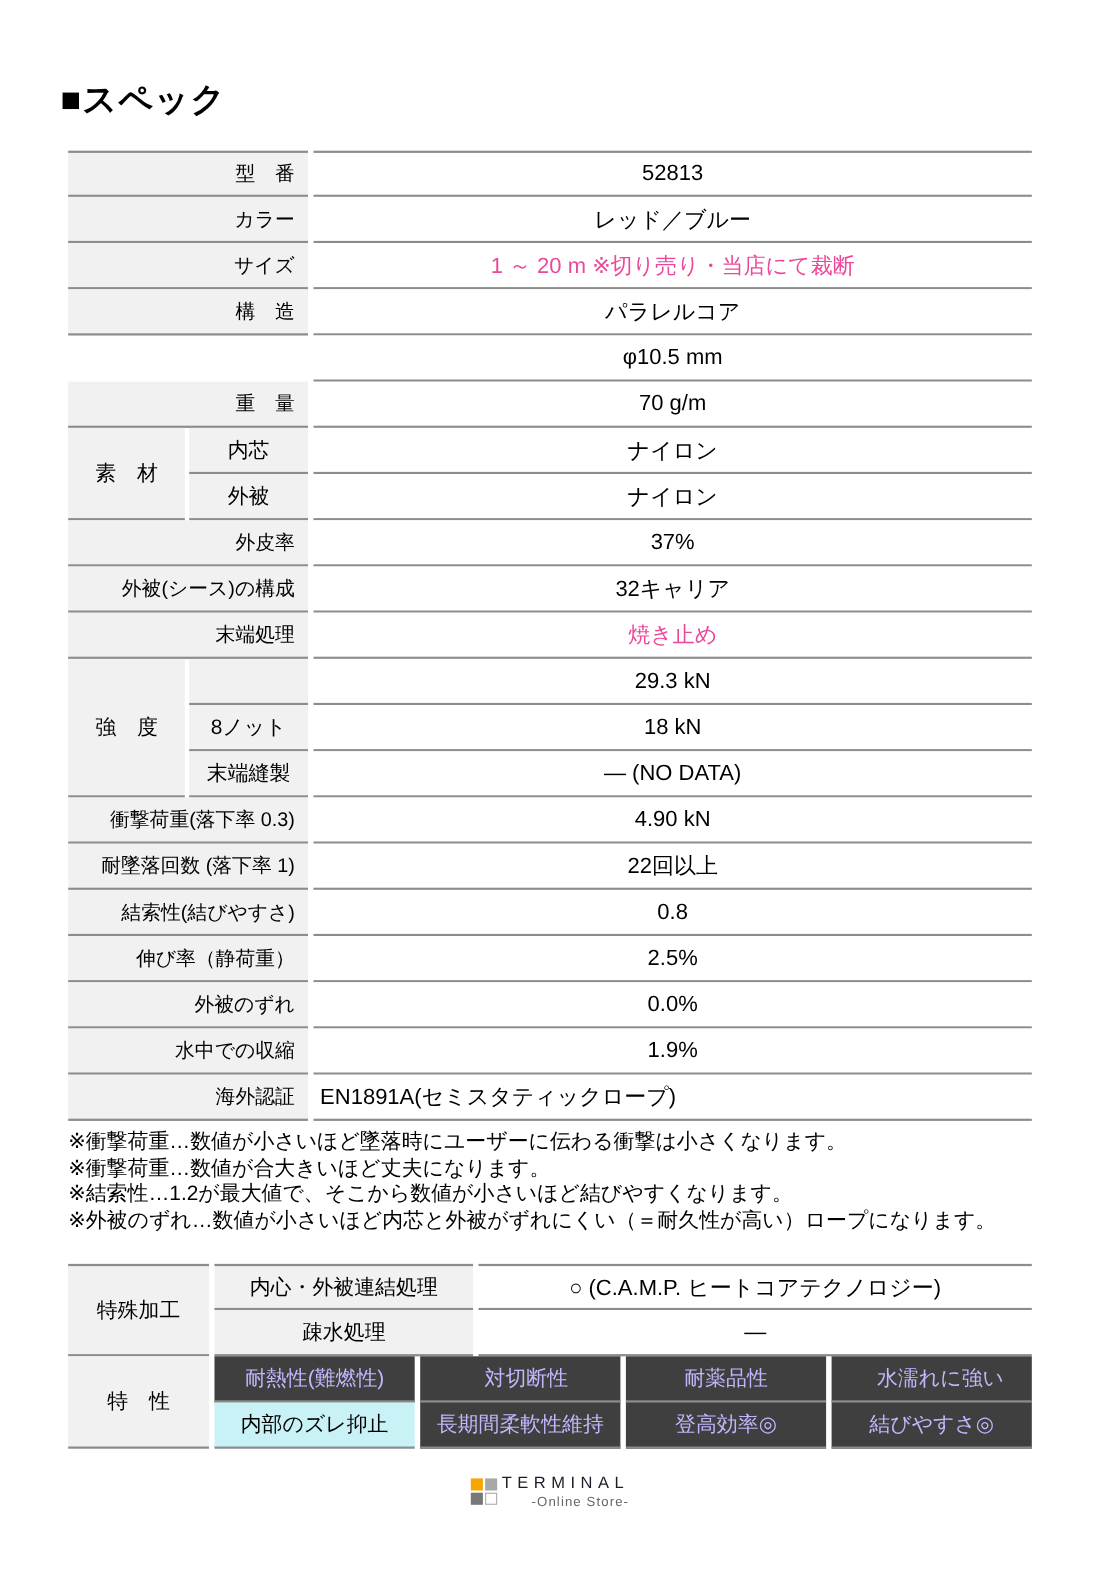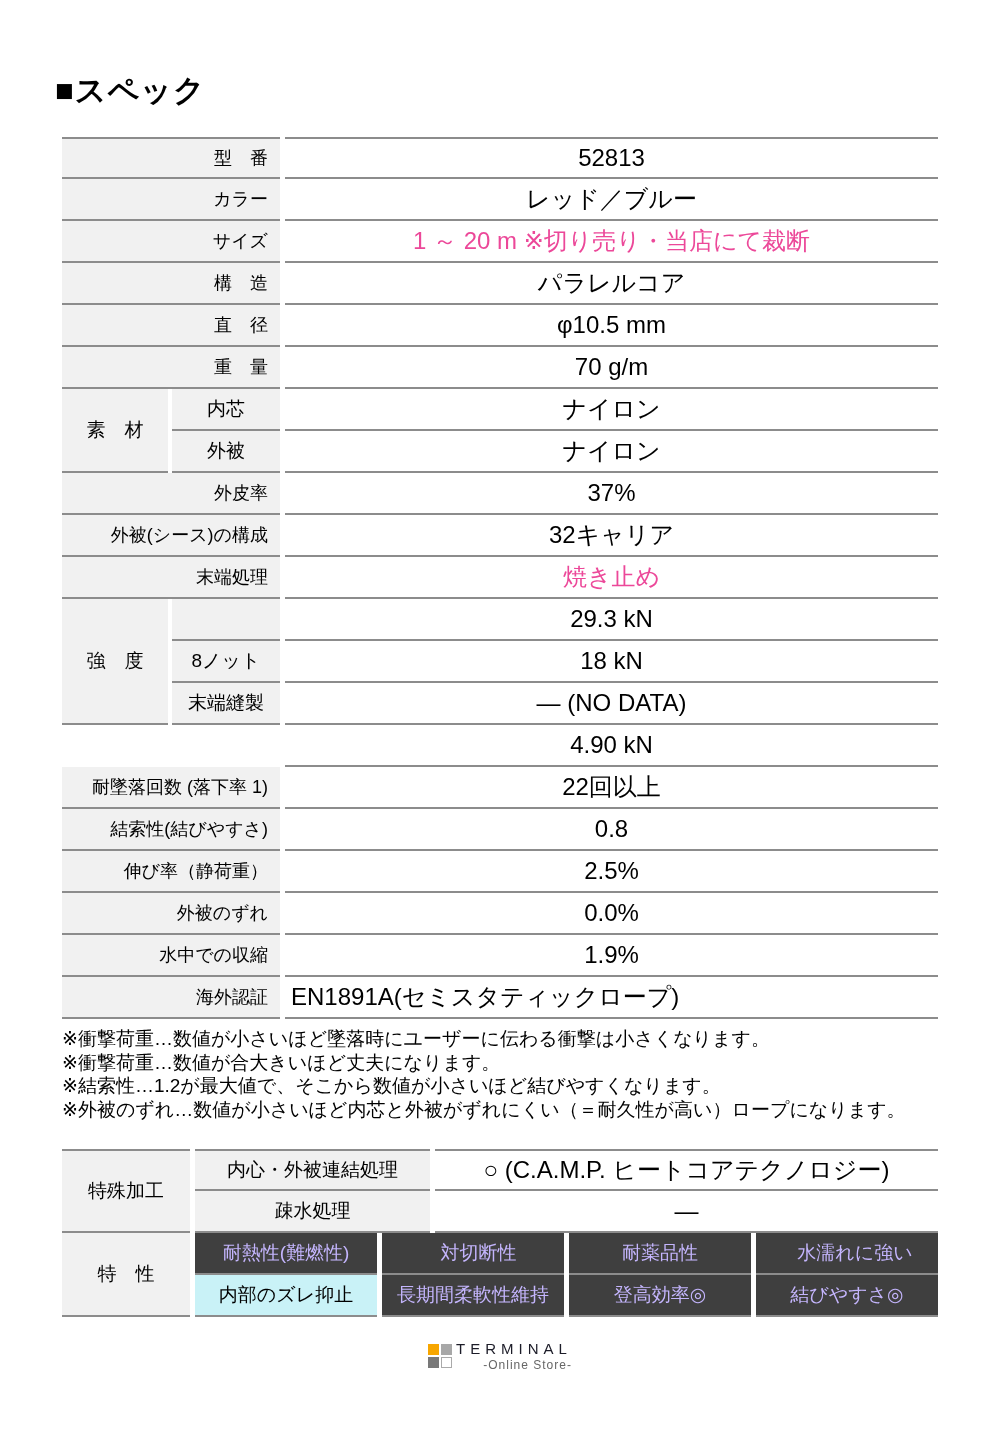--- a/index.html
+++ b/index.html
@@ -35,21 +35,21 @@
     font-size:18px;
   }
   .cell.group,.cell.sub{
     background:#f1f1f1;
     justify-content:center;
     padding:0;
     font-size:19px;
   }
   .cell.value{
     justify-content:center;
-    font-size:24px;
+    font-size:20px;
     background:#fff;
   }
   .cell.value.red{color:#ec4899;}
   .cell.value.left{justify-content:flex-start;padding-left:6px;}
   
   .notes{margin-top:8px;font-size:19px;line-height:23.5px;}
   .note-line{white-space:nowrap;}
   
   .proc-grid{
     display:grid;
@@ -93,21 +93,20 @@
 
   <div class="spec-grid">
       <div class="cell label top" style="grid-area: 1 / 1 / auto / 4;">型　番</div>
       <div class="cell value top" style="grid-area: 1 / 5;">52813</div>
       <div class="cell label" style="grid-area: 2 / 1 / auto / 4;">カラー</div>
       <div class="cell value" style="grid-area: 2 / 5;">レッド／ブルー</div>
       <div class="cell label" style="grid-area: 3 / 1 / auto / 4;">サイズ</div>
       <div class="cell value red" style="grid-area: 3 / 5;">1 ～ 20 m ※切り売り・当店にて裁断</div>
       <div class="cell label" style="grid-area: 4 / 1 / auto / 4;">構　造</div>
       <div class="cell value" style="grid-area: 4 / 5;">パラレルコア</div>
-      <div class="cell label" style="grid-area: 5 / 1 / auto / 4;">直　径</div>
       <div class="cell value" style="grid-area: 5 / 5;">φ10.5 mm</div>
       <div class="cell label" style="grid-area: 6 / 1 / auto / 4;">重　量</div>
       <div class="cell value" style="grid-area: 6 / 5;">70 g/m</div>
       <div class="cell group" style="grid-area: 7 / 1 / span 2;">素　材</div>
       <div class="cell sub" style="grid-area: 7 / 3;">内芯</div>
       <div class="cell value" style="grid-area: 7 / 5;">ナイロン</div>
       <div class="cell sub" style="grid-area: 8 / 3;">外被</div>
       <div class="cell value" style="grid-area: 8 / 5;">ナイロン</div>
       <div class="cell label" style="grid-area: 9 / 1 / auto / 4;">外皮率</div>
       <div class="cell value" style="grid-area: 9 / 5;">37%</div>
@@ -115,20 +114,21 @@
       <div class="cell value" style="grid-area: 10 / 5;">32キャリア</div>
       <div class="cell label" style="grid-area: 11 / 1 / auto / 4;">末端処理</div>
       <div class="cell value red" style="grid-area: 11 / 5;">焼き止め</div>
       <div class="cell group" style="grid-area: 12 / 1 / span 3;">強　度</div>
       <div class="cell sub" style="grid-area: 12 / 3;"></div>
       <div class="cell value" style="grid-area: 12 / 5;">29.3 kN</div>
       <div class="cell sub" style="grid-area: 13 / 3;">8ノット</div>
       <div class="cell value" style="grid-area: 13 / 5;">18 kN</div>
       <div class="cell sub" style="grid-area: 14 / 3;">末端縫製</div>
       <div class="cell value" style="grid-area: 14 / 5;">― (NO DATA)</div>
+      <div class="cell label" style="grid-area: 15 / 1 / auto / 4;">衝撃荷重(落下率 0.3)</div>
       <div class="cell value" style="grid-area: 15 / 5;">4.90 kN</div>
       <div class="cell label" style="grid-area: 16 / 1 / auto / 4;">耐墜落回数 (落下率 1)</div>
       <div class="cell value" style="grid-area: 16 / 5;">22回以上</div>
       <div class="cell label" style="grid-area: 17 / 1 / auto / 4;">結索性(結びやすさ)</div>
       <div class="cell value" style="grid-area: 17 / 5;">0.8</div>
       <div class="cell label" style="grid-area: 18 / 1 / auto / 4;">伸び率（静荷重）</div>
       <div class="cell value" style="grid-area: 18 / 5;">2.5%</div>
       <div class="cell label" style="grid-area: 19 / 1 / auto / 4;">外被のずれ</div>
       <div class="cell value" style="grid-area: 19 / 5;">0.0%</div>
       <div class="cell label" style="grid-area: 20 / 1 / auto / 4;">水中での収縮</div>

